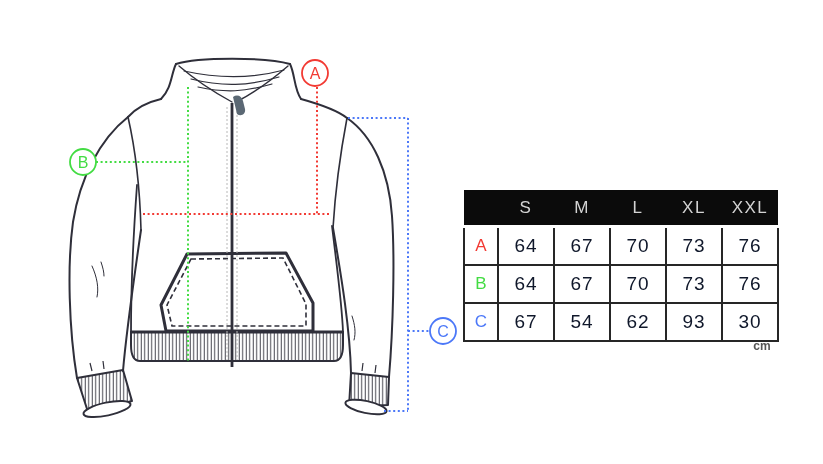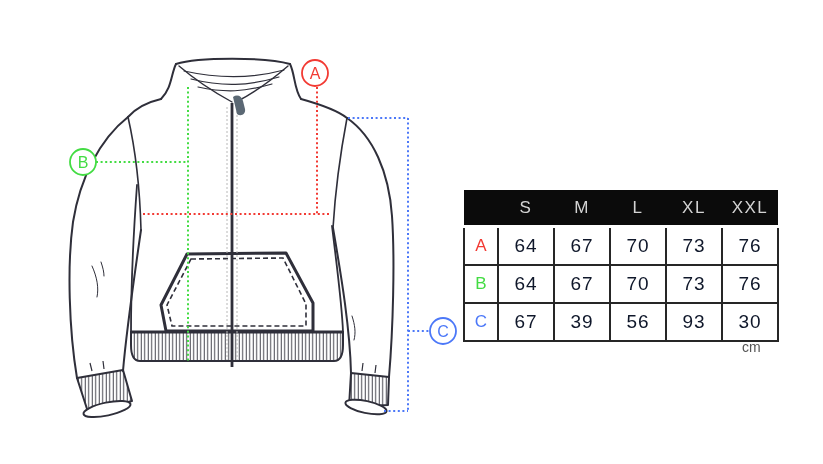--- a/index.html
+++ b/index.html
@@ -48,23 +48,24 @@
     font-size: 19px;
     font-weight: 400;
     color: #0f172a;
     letter-spacing: 1px;
   }
   .unit-label {
     position: absolute;
     left: 742px;
     top: 339px;
     width: 40px;
-    text-align: left;
-    font-size: 14px;
+    text-align: center;
+    font-size: 12px;
     color: #555555;
+    font-weight: bold;
   }
   .marker-letter {
     font-family: "Liberation Sans", sans-serif;
     font-size: 16px;
     font-weight: 400;
   }
 </style>
 </head>
 <body>
 
@@ -181,22 +182,22 @@
         <th style="color: rgb(67, 220, 67);">B</th>
         <td>64</td>
         <td>67</td>
         <td>70</td>
         <td>73</td>
         <td>76</td>
       </tr>
       <tr>
         <th style="color: rgb(76, 120, 248);">C</th>
         <td>67</td>
-        <td>39</td>
-        <td>56</td>
+        <td>54</td>
+        <td>62</td>
         <td>93</td>
         <td>30</td>
       </tr>
     </tbody>
   </table>
 
   <div class="unit-label">cm</div>
 
 </div>
 

